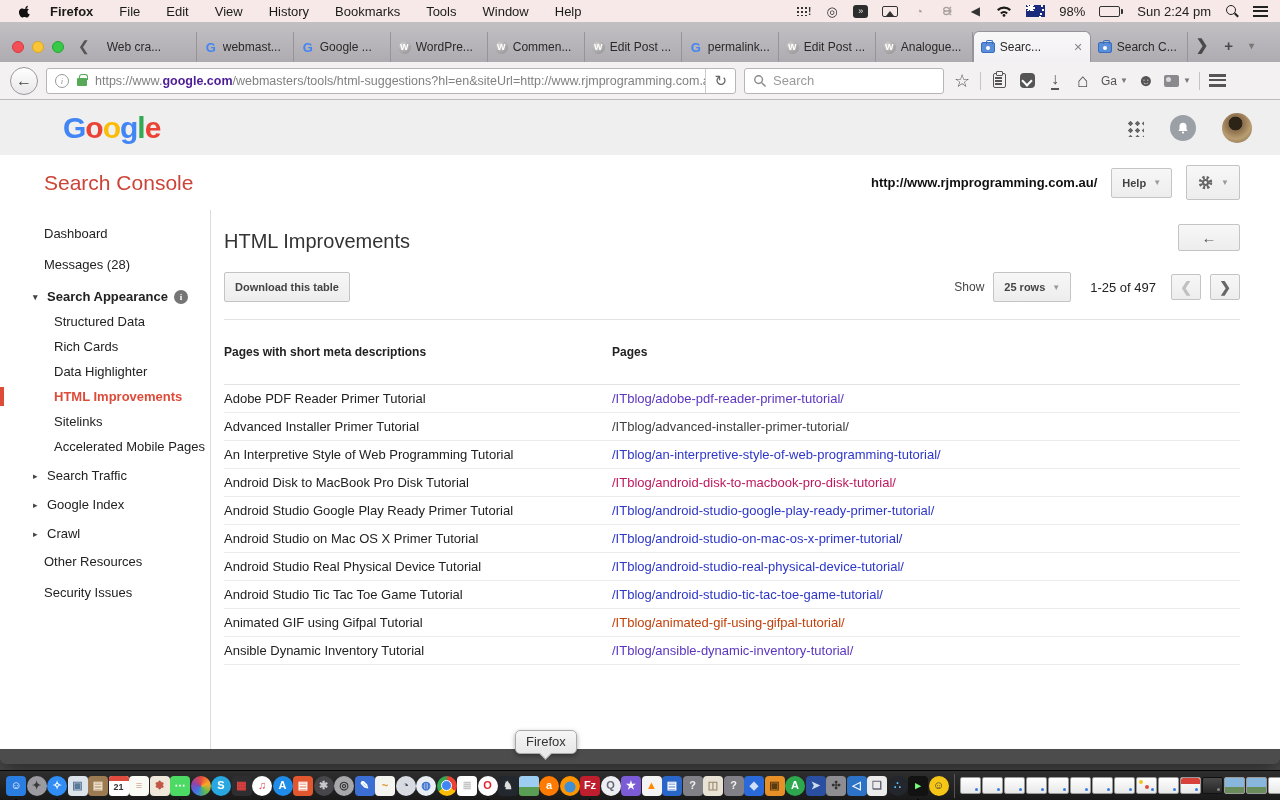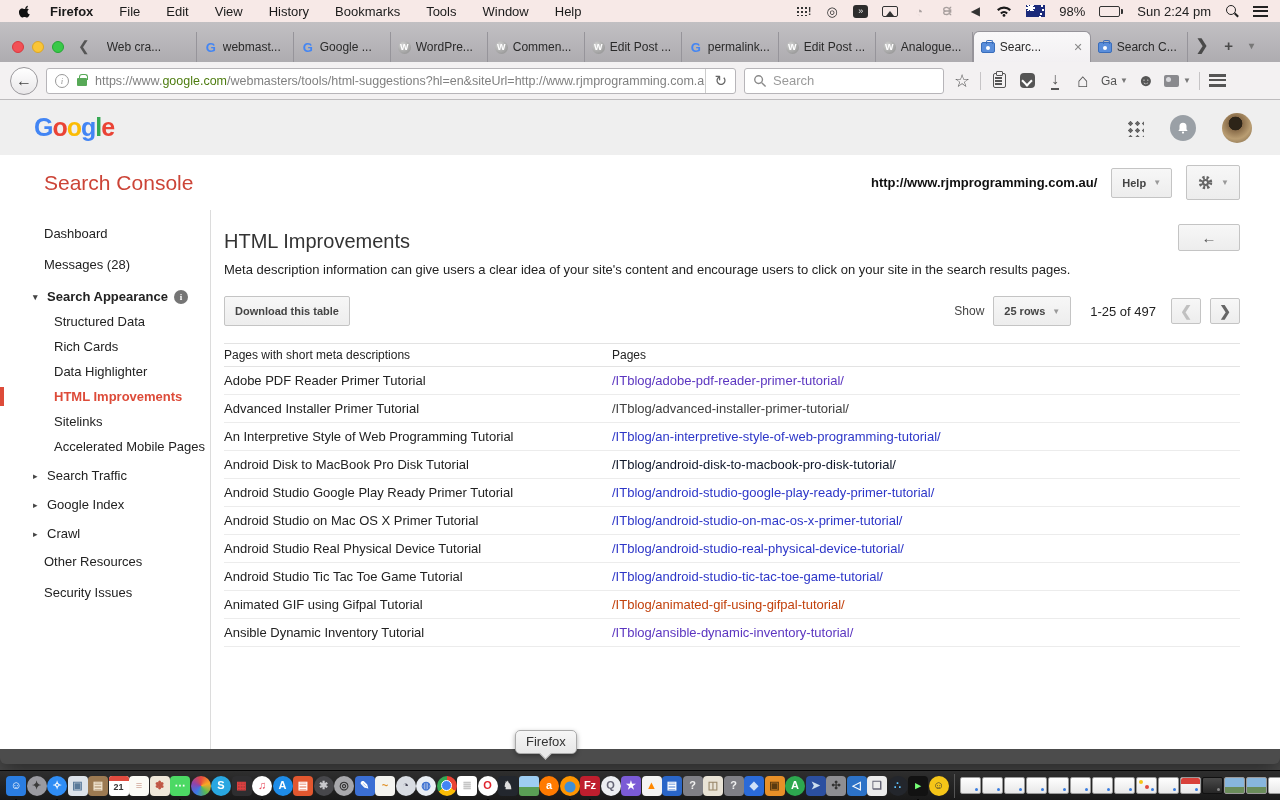--- a/index.html
+++ b/index.html
@@ -77,21 +77,21 @@
   .backbtn { width:28px; height:28px; border-radius:50%; background:linear-gradient(#fff,#e9e7e9);
     border:1px solid #9a989c; color:#444; font-size:16px; display:flex; align-items:center; justify-content:center; flex:none; }
   .urlfield { flex:1; height:26px; background:#fff; border:1px solid #b7b5b9; border-radius:3px;
     display:flex; align-items:center; padding-left:8px; font-size:12.5px; color:#808080; max-width:690px; }
   .ifo { width:14px; height:14px; border:1.4px solid #999; border-radius:50%; color:#999; font-size:9px;
     display:flex; align-items:center; justify-content:center; font-style:italic; font-family:"Liberation Serif",serif; flex:none; }
   .lock { width:10px; height:8px; background:#57a957; border-radius:1px; position:relative; margin:3px 8px 0 8px; flex:none; }
   .lock::before { content:""; position:absolute; top:-4px; left:1.5px; width:7px; height:5px;
     border:1.6px solid #57a957; border-bottom:none; border-radius:3px 3px 0 0; }
   .urltext { flex:1; overflow:hidden; white-space:nowrap; }
-  .urltext b { color:#4d7c0f; font-weight:normal; }
+  .urltext b { color:#4c1d95; font-weight:bold; }
   .reload { border-left:1px solid #ccc; align-self:stretch; display:flex; align-items:center; padding:0 8px;
     color:#666; font-size:15px; }
   .searchfield { width:200px; height:26px; background:#fff; border:1px solid #b7b5b9; border-radius:3px;
     display:flex; align-items:center; gap:6px; padding:0 8px; color:#9a9a9a; font-size:13px; flex:none; }
   .tbico { color:#555; font-size:16px; display:flex; align-items:center; justify-content:center;
     min-width:20px; height:24px; flex:none; }
   .vsep { width:1px; height:18px; background:#c6c4c6; flex:none; }
   .clip { width:13px; height:15px; border:1.6px solid #555; border-radius:2px; position:relative; }
   .clip::before { content:""; position:absolute; top:-3px; left:2.5px; width:5px; height:3px; background:#f3f1f2;
     border:1.6px solid #555; border-radius:1px; }
@@ -104,21 +104,21 @@
   .galabel { font-size:12px; color:#555; display:flex; align-items:center; gap:3px; }
   .caret { font-size:8px; color:#777; }
   .imgext { width:15px; height:12px; background:#8a8a8e; border-radius:2px; position:relative; }
   .imgext::before { content:""; position:absolute; left:2px; top:2px; width:5px; height:5px; border-radius:50%; background:#d9d9dd; }
   .hamb { width:17px; height:13px;
     background:linear-gradient(#555 0 2.5px, transparent 2.5px 5px, #555 5px 7.5px, transparent 7.5px 10px, #555 10px 12.5px); }
 
   
   .page { height:649px; background:#fff; position:relative; overflow:hidden; }
   .gband { height:55px; background:#efefef; display:flex; align-items:center; padding:0 28px 0 34px; }
-  .glogo { font-size:25px; font-weight:bold; letter-spacing:-1px; }
+  .glogo { font-size:30px; font-weight:bold; letter-spacing:-1px;margin-left:29px; }
   .gband-right { margin-left:auto; display:flex; align-items:center; gap:26px; }
   .appsgrid { width:18px; height:18px; background-image:radial-gradient(#666 2px, transparent 2.3px);
     background-size:7px 7px; background-position:1px 1px; }
   .bellc { width:26px; height:26px; border-radius:50%; background:#9aa0a6; display:flex; align-items:center; justify-content:center; }
   .bellc svg { width:14px; height:14px; }
   .avatar { width:30px; height:30px; border-radius:50%;
     background:radial-gradient(circle at 45% 35%, #2d2418 26%, #8a6d4a 28%, #b99d72 60%, #7c6648 100%); }
 
   .chead { height:55px; background:#fff; display:flex; align-items:center; padding:0 40px 0 44px; }
   .brand { color:#cc4437; font-size:21px; }
@@ -152,21 +152,21 @@
   .sectdesc { font-size:13px; color:#222; margin-top:9px; }
   .controls { display:flex; align-items:center; margin-top:19px; }
   .ctr-right { margin-left:auto; display:flex; align-items:center; gap:9px; }
   .showlbl { font-size:12px; color:#444; }
   .rangelbl { font-size:13px; color:#222; margin:0 6px 0 10px; }
   .pagbtn { width:30px; height:26px; justify-content:center; padding:0; font-size:14px; }
   .pagbtn.prev { color:#c0c0c0; }
   .pagbtn.next { color:#666; }
   .tablewrap { margin-top:17px; }
   .thead { display:flex; border-top:1px solid #e3e3e3; border-bottom:1px solid #e3e3e3;
-    font-weight:normal; font-size:12px; color:#222; padding:4px 0; }
+    font-weight:bold; font-size:12px; color:#222; padding:25px 0; }
   .col1 { width:388px; flex:none; padding-right:10px; }
   .trow { display:flex; align-items:center; height:28px; border-bottom:1px solid #ececec; font-size:13px; color:#222; }
   .trow:last-child { border-bottom:none; }
   .trow a { text-decoration:none; }
 
   
   .tooltip { position:absolute; left:515px; top:730px; z-index:80; background:linear-gradient(#f6f6f6,#e7e7e7);
     border:1px solid #a9a9a9; border-radius:5px; padding:3px 10px 4px; font-size:13px; color:#333;
     box-shadow:0 2px 5px rgba(0,0,0,.35); }
   .tt-arrow { position:absolute; left:50%; bottom:-5px; width:9px; height:9px; margin-left:-5px;
@@ -467,21 +467,20 @@
             <div class="sb-item">
               <div class="sb-link">Security Issues</div>
             </div>
           </div>
 
         <div class="main">
           <div class="titlerow">
             <h1 class="ptitle">HTML Improvements</h1>
             <span class="gbtn backpg">←</span>
           </div>
-          <div class="sectdesc">Meta description information can give users a clear idea of your site's content and encourage users to click on your site in the search results pages.</div>
 
           <div class="controls">
             <span class="gbtn">Download this table</span>
             <div class="ctr-right">
               <span class="showlbl">Show</span>
               <span class="gbtn">
                   <span>25 rows</span>
                   <span class="caret">▼</span>
                 </span>
               <span class="rangelbl">1-25 of 497</span>
@@ -503,21 +502,21 @@
                 <div class="trow">
                   <span class="col1">Advanced Installer Primer Tutorial</span>
                   <a href="#" style="color: #404040; text-align: right;">/ITblog/advanced-installer-primer-tutorial/</a>
                 </div>
                 <div class="trow">
                   <span class="col1">An Interpretive Style of Web Programming Tutorial</span>
                   <a href="#" style="color: rgb(45, 54, 200);">/ITblog/an-interpretive-style-of-web-programming-tutorial/</a>
                 </div>
                 <div class="trow">
                   <span class="col1">Android Disk to MacBook Pro Disk Tutorial</span>
-                  <a href="#" style="color: #0f172a; text-align: right;">/ITblog/android-disk-to-macbook-pro-disk-tutorial/</a>
+                  <a href="#" style="color: #be185d; text-align: right;">/ITblog/android-disk-to-macbook-pro-disk-tutorial/</a>
                 </div>
                 <div class="trow">
                   <span class="col1">Android Studio Google Play Ready Primer Tutorial</span>
                   <a href="#" style="color: rgb(45, 54, 200);">/ITblog/android-studio-google-play-ready-primer-tutorial/</a>
                 </div>
                 <div class="trow">
                   <span class="col1">Android Studio on Mac OS X Primer Tutorial</span>
                   <a href="#" style="color: rgb(45, 54, 200);">/ITblog/android-studio-on-mac-os-x-primer-tutorial/</a>
                 </div>
                 <div class="trow">

